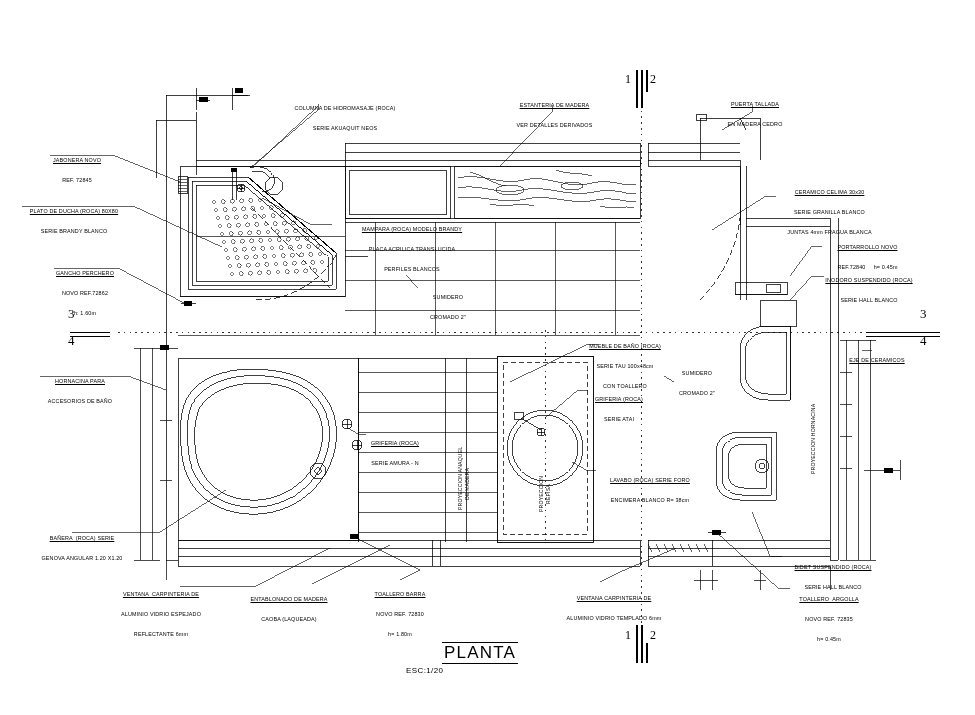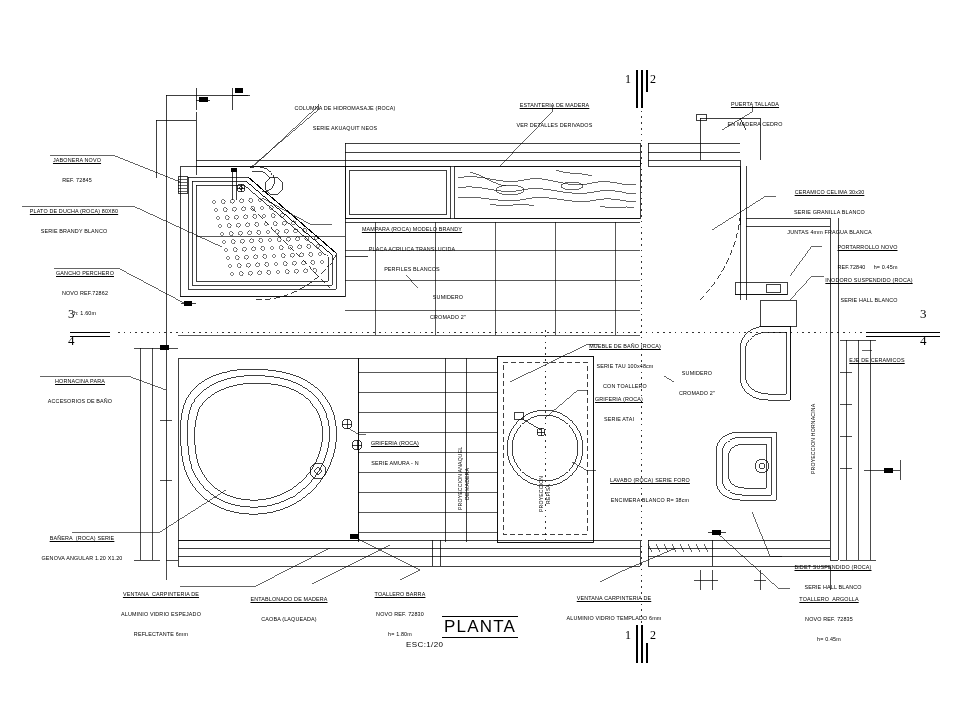--- a/index.html
+++ b/index.html
@@ -608,18 +608,18 @@
 <div class="secnum" style="left:68px;top:306px;">3</div>
 <div class="secnum" style="left:68px;top:333px;">4</div>
 <div class="secnum" style="left:920px;top:306px;">3</div>
 <div class="secnum" style="left:920px;top:333px;">4</div>
 
 <div class="secnum" style="left:625px;top:72px;font-size:12px;">1</div>
 <div class="secnum" style="left:650px;top:72px;font-size:12px;">2</div>
 <div class="secnum" style="left:625px;top:628px;font-size:12px;">1</div>
 <div class="secnum" style="left:650px;top:628px;font-size:12px;">2</div>
 
-<div class="title" style="left:400px;top:616px;width:160px;">
+<div class="title" style="left:400px;top:642px;width:160px;">
   <div class="t1">PLANTA</div>
   <div class="t2" style="text-align:left;padding-left:6px;">ESC:1/20</div>
 </div>
 
 </div>
 
 </body></html>

